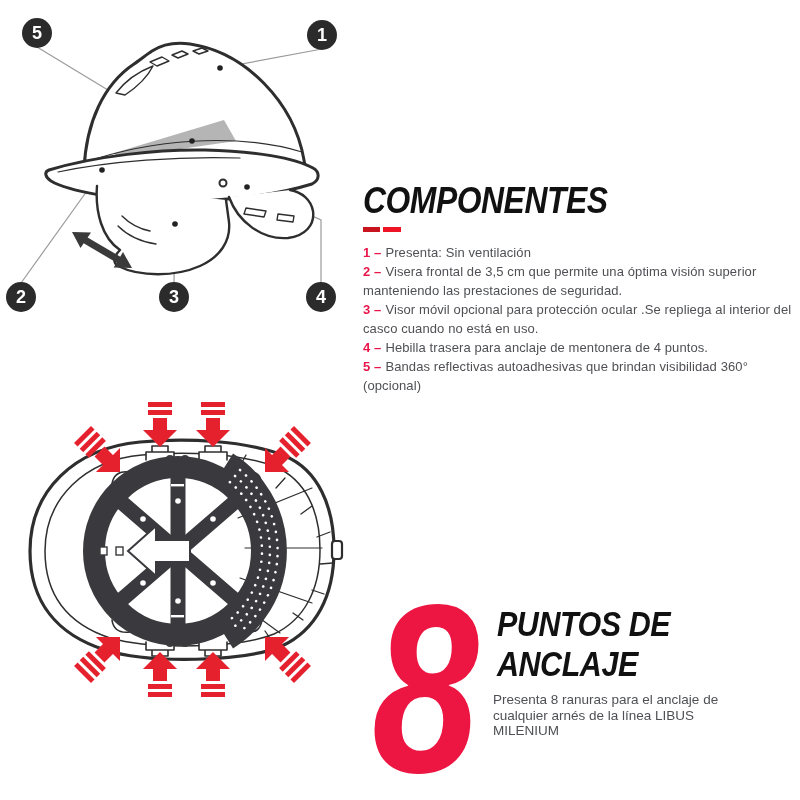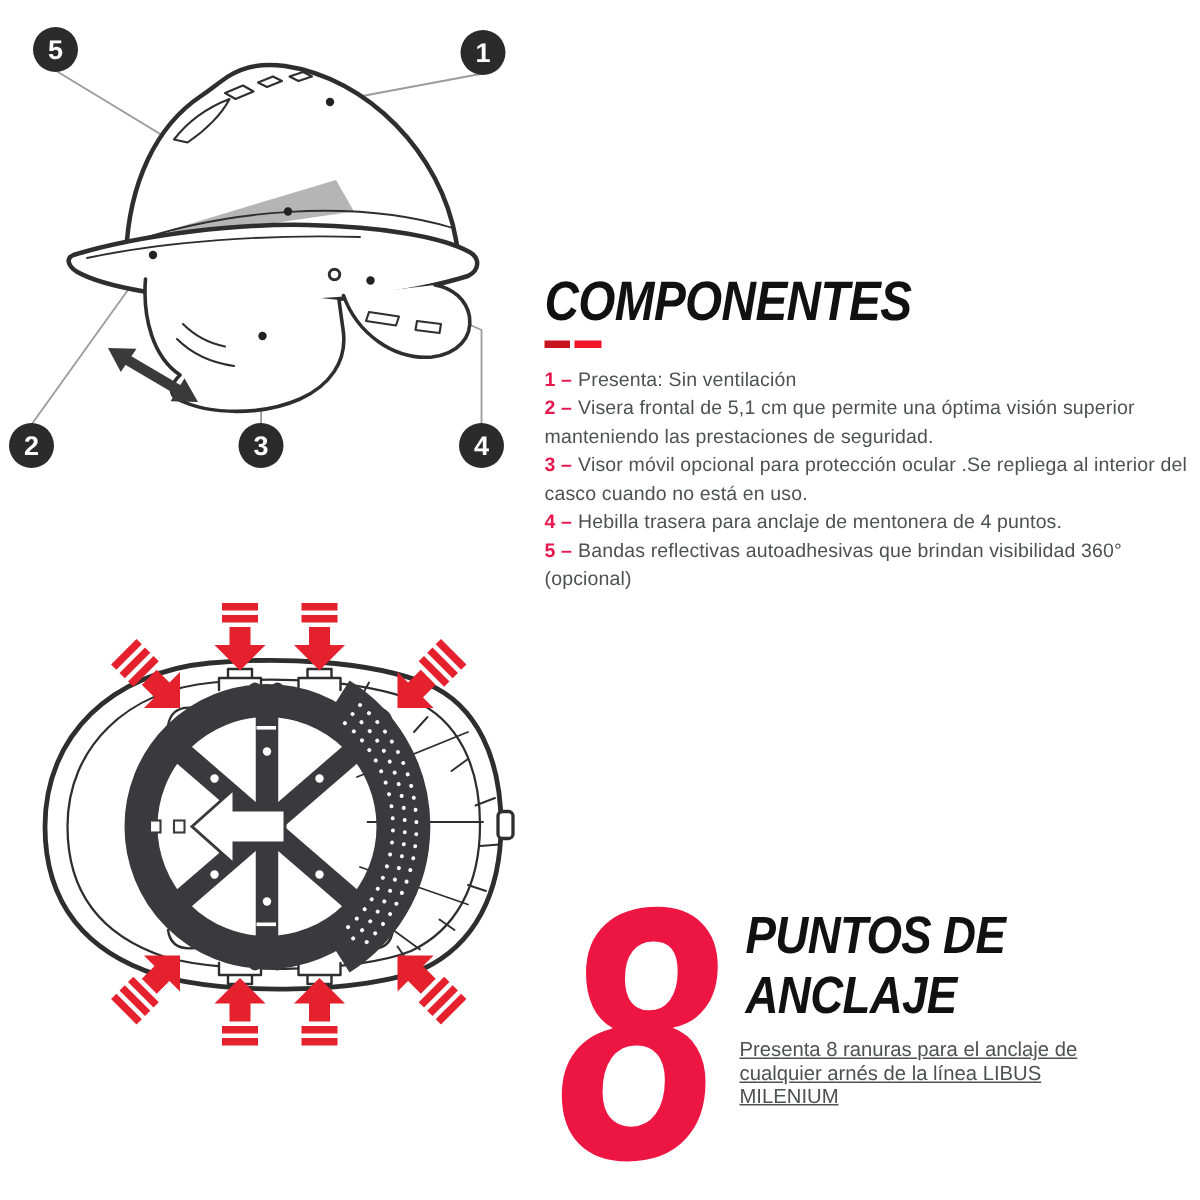--- a/index.html
+++ b/index.html
@@ -43,21 +43,21 @@
   
   .big8 { position:absolute; left:372px; top:569px; font-size:240px; line-height:1;
     font-weight:bold; font-style:italic; color:#ed1541;
     transform:scaleX(0.80); transform-origin:left top; }
   .h-anclaje { position:absolute; left:497px; top:604px;
     font-size:35px; line-height:40px; font-weight:bold; font-style:italic;
     color:#111; letter-spacing:-0.5px; transform:scaleX(0.87);
     transform-origin:left top; }
   .h-anclaje span { display:block; white-space:nowrap; }
   .anclaje-desc { position:absolute; left:493px; top:692px; width:232px;
-    font-size:13.5px; line-height:15.5px; color:#4f5054;text-decoration:underline; }
+    font-size:13.5px; line-height:15.5px; color:#4f5054; }
 </style>
 </head>
 <body>
 
 <div class="page">
 
   <div class="fig" id="fig-side">
     <svg viewBox="0 0 360 335">
 
       <g stroke="#9b9b9b" stroke-width="1.2" fill="none">
@@ -120,21 +120,21 @@
   </div>
 
   <h1 class="h-componentes">COMPONENTES</h1>
   <div class="rule">
       <i class="d1"></i>
       <i class="d2"></i>
     </div>
 
   <ul class="comp-list">
     <li><span class="mk"><span>1</span> <span>–</span></span><span class="tx">Presenta: Sin ventilación</span></li>
-    <li><span class="mk"><span>2</span> <span>–</span></span><span class="tx">Visera frontal de 5,1 cm que permite una óptima visión superior manteniendo las prestaciones de seguridad.</span></li>
+    <li><span class="mk"><span>2</span> <span>–</span></span><span class="tx">Visera frontal de 3,5 cm que permite una óptima visión superior manteniendo las prestaciones de seguridad.</span></li>
     <li><span class="mk"><span>3</span> <span>–</span></span><span class="tx">Visor móvil opcional para protección ocular .Se repliega al interior del casco cuando no está en uso.</span></li>
     <li><span class="mk"><span>4</span> <span>–</span></span><span class="tx">Hebilla trasera para anclaje de mentonera de 4 puntos.</span></li>
     <li><span class="mk"><span>5</span> <span>–</span></span><span class="tx">Bandas reflectivas autoadhesivas que brindan visibilidad 360° (opcional)</span></li>
   </ul>
 
   <div class="fig" id="fig-inside">
     <svg viewBox="0 0 360 340">
 
       <g stroke="#2e2e2e" fill="none" stroke-linejoin="round" stroke-linecap="round">
         <path d="M30 153 C30 92 75 50 140 44 C185 40 245 42 285 58 C318 72 334 108 334 152 C334 198 316 232 282 248 C244 264 150 266 105 252 C58 237 30 205 30 153 Z" stroke-width="3.2" fill="#fff"></path>

